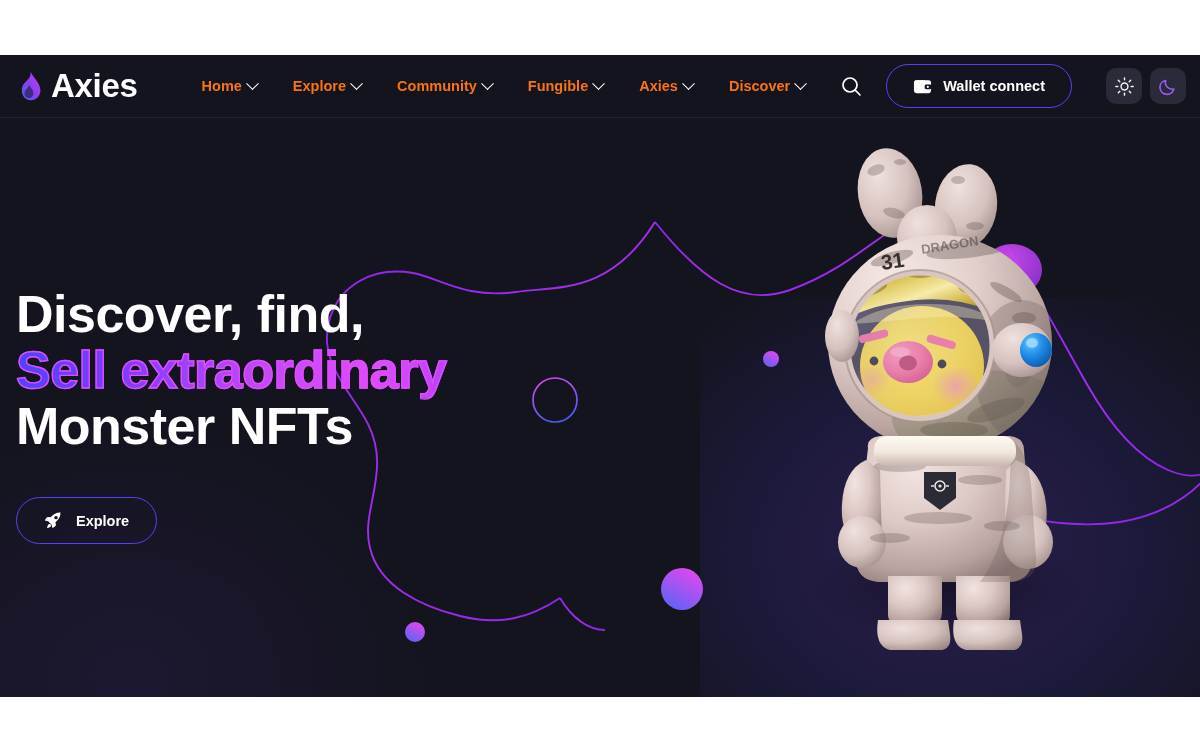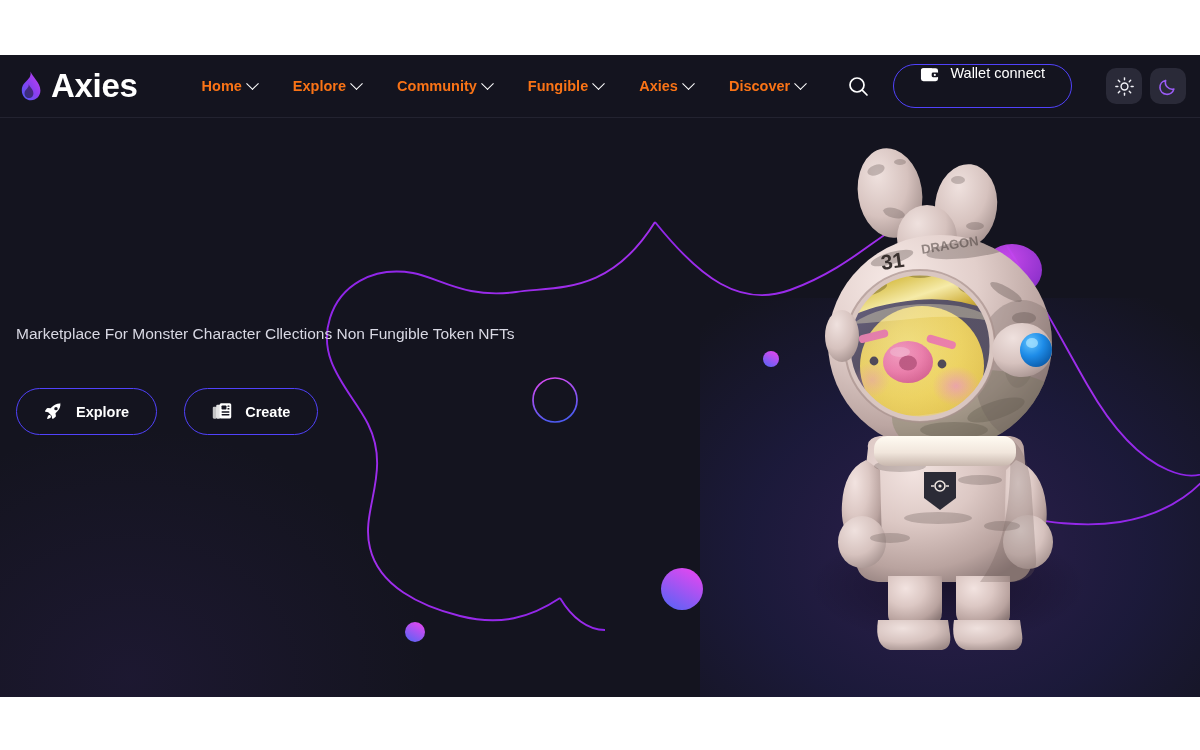--- a/index.html
+++ b/index.html
@@ -100,22 +100,23 @@
   .search-btn svg { display: block; }
 
   .wallet-btn {
     height: 44px;
     padding: 0 26px;
     border-radius: 22px;
     border: 1.6px solid #5142FC;
     background: transparent;
     color: #ffffff;
     font-size: 14.5px;
-    font-weight: 400;
-    display: flex;
+    font-weight: 700;
+    display: flex;
+    align-items: center;
     gap: 11px;
     cursor: pointer;
     white-space: nowrap;
   }
   .wallet-icon { width: 19px; height: 19px; display:block; flex:none; }
 
   .theme-group {
     display: flex;
     align-items: center;
     gap: 8px;
@@ -551,46 +552,35 @@
         <ellipse cx="252" cy="232" rx="30" ry="27" fill="url(#earG)"></ellipse>
         <ellipse cx="266" cy="232" rx="16" ry="17" fill="url(#blueG)"></ellipse>
         <ellipse cx="262" cy="225" rx="6" ry="5" fill="#A9E3FF" opacity="0.75"></ellipse>
 
         <ellipse cx="72" cy="218" rx="17" ry="26" fill="url(#earG)"></ellipse>
 
         <rect x="104" y="318" width="142" height="30" rx="13" fill="url(#bandG)"></rect>
       </svg>
 
       <div class="hero-copy">
-
-        <p class="subtitle">Marketplace For Monster Character Cllections Non Fungible Token NFTs</p>
+        <h1 class="headline">
+          <span class="ln">Discover, find,</span>
+          <span class="ln-outline">Sell extraordinary</span>
+          <span class="ln">Monster NFTs</span>
+        </h1>
+
 
         <div class="cta-row">
           <div class="cta">
             <svg width="19" height="19" viewBox="0 0 20 20">
               <path d="M17.6 1.6c-3.4-0.5-6.6 0.9-9 3.3L6.9 6.7 4.2 6.3c-0.5-0.1-1 0.1-1.3 0.5L1.2 9.1c-0.3 0.5 0 1.1 0.6 1.2l2.6 0.5 3.6 3.6 0.5 2.6c0.1 0.6 0.8 0.8 1.2 0.5l2.3-1.7c0.4-0.3 0.6-0.8 0.5-1.3l-0.4-2.7 1.8-1.7c2.4-2.4 3.8-5.6 3.3-9 0-0.3-0.3-0.5-0.6-0.6z" fill="#ffffff"></path>
               <path d="M4.6 14.2c-1 1-1.3 3.6-1.3 3.6s2.6-0.3 3.6-1.3c0.6-0.6 0.6-1.7 0-2.3-0.6-0.6-1.7-0.6-2.3 0z" fill="#ffffff"></path>
               <circle cx="12.6" cy="7.0" r="1.8" fill="#14141F"></circle>
             </svg>
             <span>Explore</span>
           </div>
 
-          <div class="cta">
-            <svg width="20" height="19" viewBox="0 0 21 20">
-              <rect x="0.8" y="5.0" width="4.2" height="12.5" rx="1.2" fill="#ffffff" opacity="0.75"></rect>
-              <rect x="4.4" y="3.0" width="4.4" height="14.5" rx="1.2" fill="#ffffff" opacity="0.88"></rect>
-              <rect x="8.0" y="1.2" width="12.2" height="16.2" rx="1.6" fill="#ffffff"></rect>
-              <g fill="#14141F">
-                <rect x="10.0" y="3.6" width="5.2" height="4.4" rx="0.8"></rect>
-                <rect x="16.2" y="3.6" width="2.2" height="1.5" rx="0.6"></rect>
-                <rect x="16.2" y="6.4" width="2.2" height="1.5" rx="0.6"></rect>
-                <rect x="10.0" y="9.8" width="8.4" height="1.5" rx="0.7"></rect>
-                <rect x="10.0" y="12.6" width="8.4" height="1.5" rx="0.7"></rect>
-              </g>
-            </svg>
-            <span>Create</span>
-          </div>
         </div>
       </div>
 
     </div>
   </div>
 </div>
 
 </body></html>

